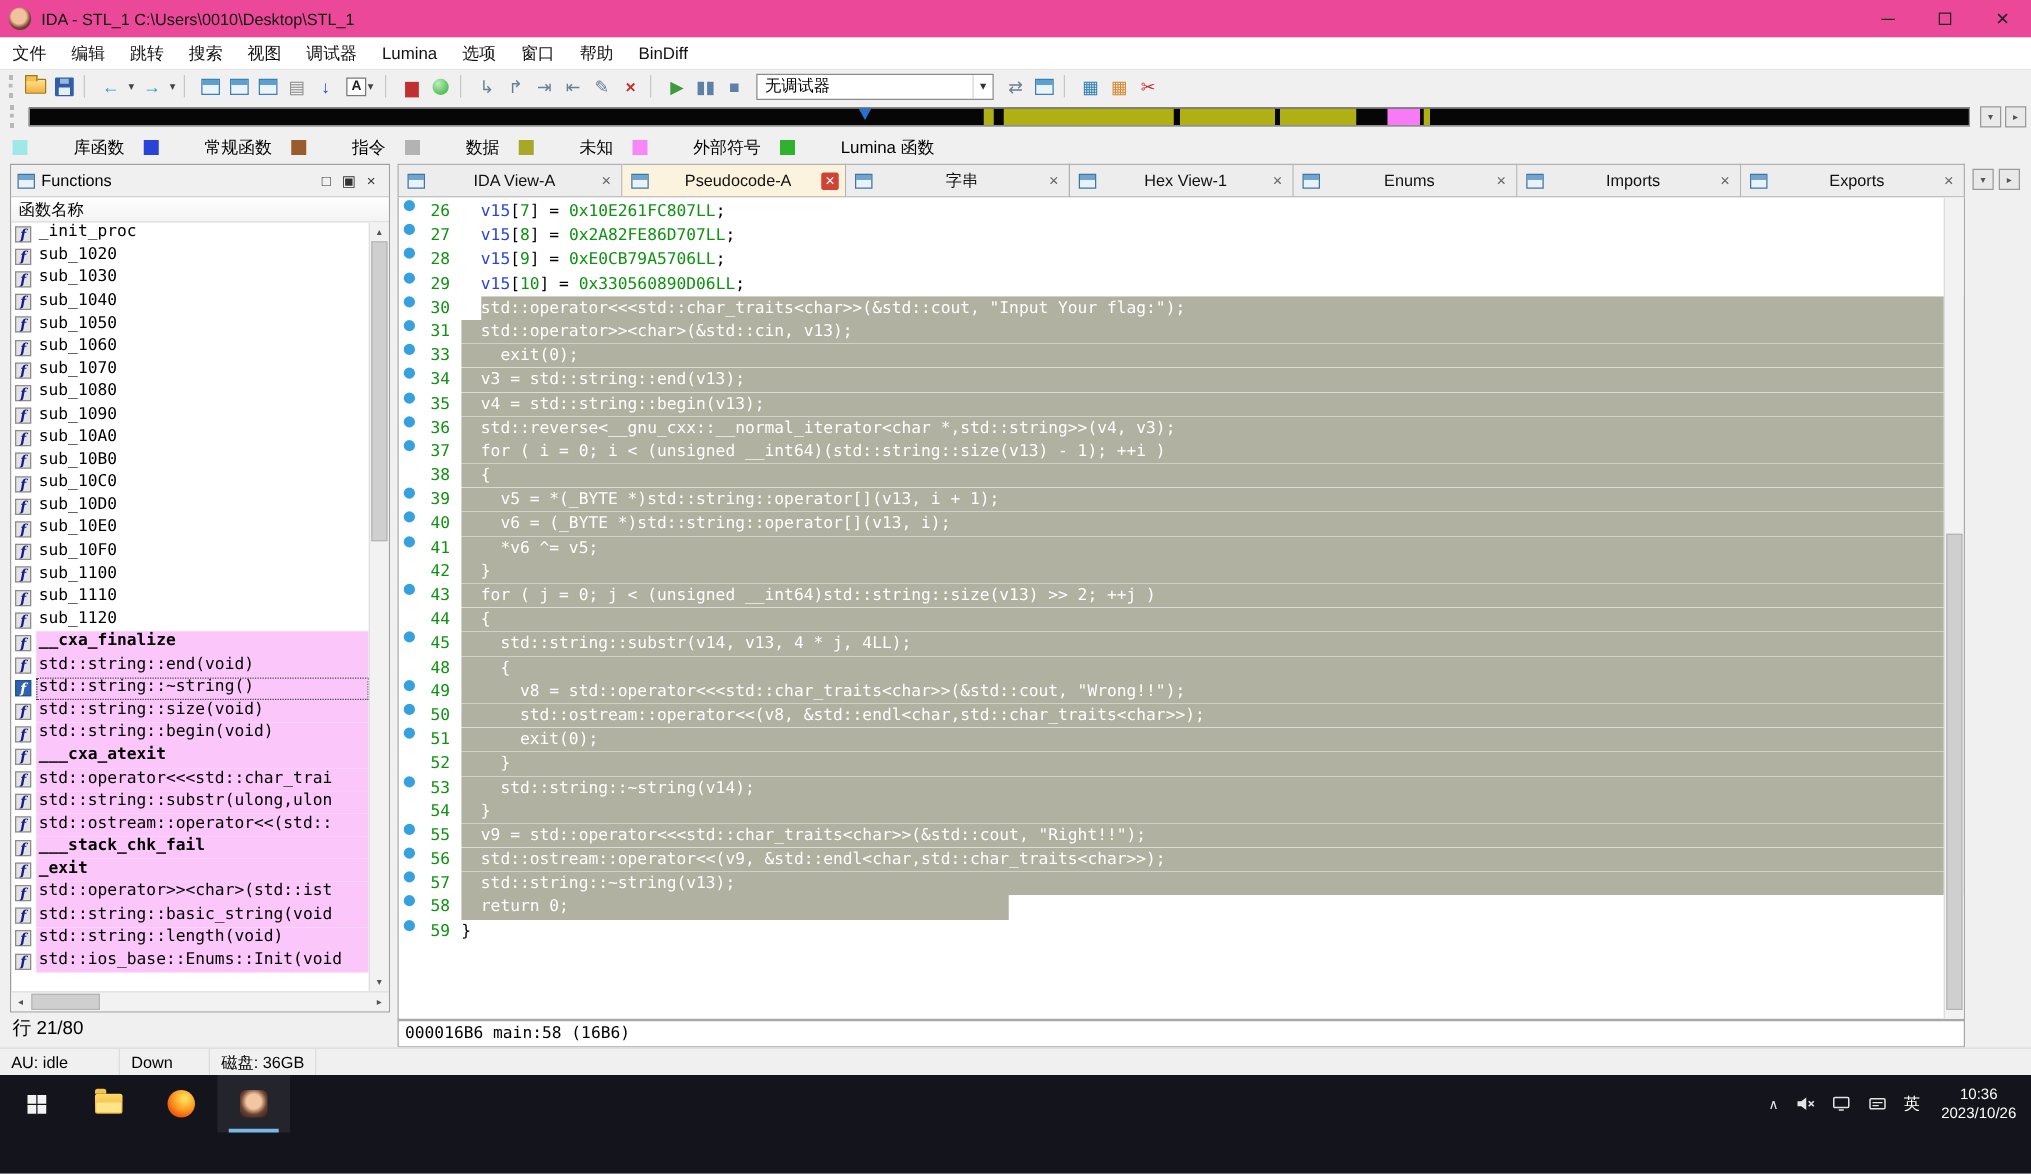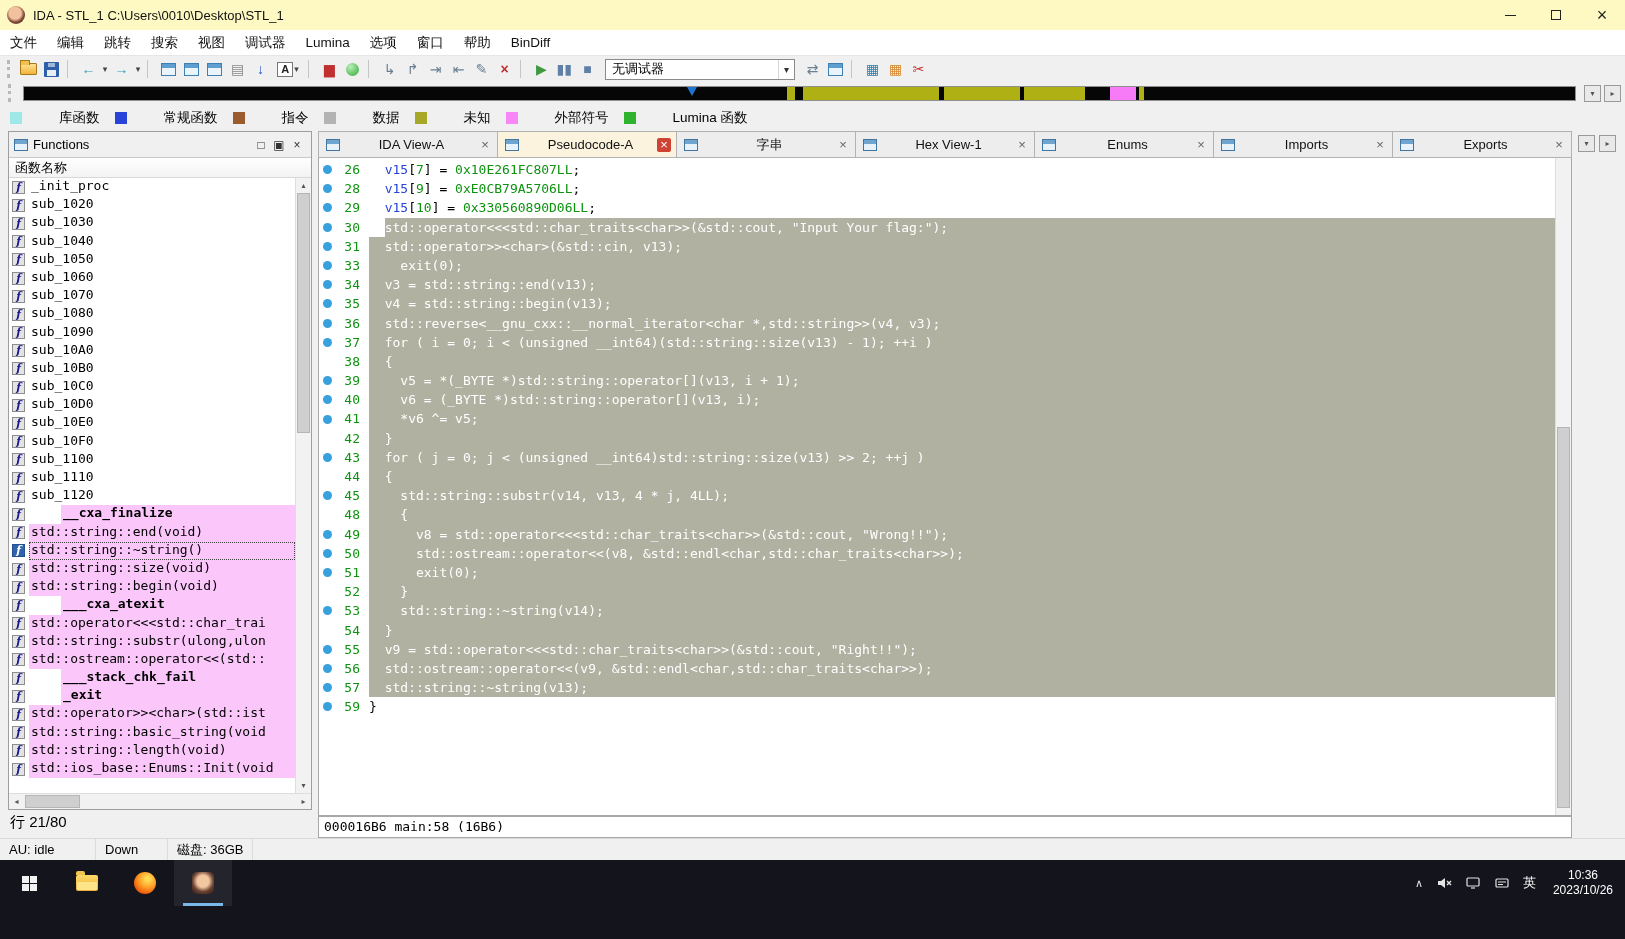--- a/index.html
+++ b/index.html
@@ -4,21 +4,21 @@
 <style>
   * { box-sizing: border-box; }
   html,body { margin:0; padding:0; }
   body {
     width:1625px; height:939px; position:relative; overflow:hidden;
     background:#F0F0F0; font-family:"Liberation Sans","DejaVu Sans",sans-serif;
     -webkit-font-smoothing:antialiased;
   }
 
   
-  #titlebar { position:absolute; top:0; left:0; right:0; height:30px; background:#fef9c3; display:flex; align-items:center; }
+  #titlebar { position:absolute; top:0; left:0; right:0; height:30px; background:#ec4899; display:flex; align-items:center; }
   #app-icon { width:18px; height:18px; margin-left:7px; border-radius:50%;
     background:radial-gradient(circle at 45% 40%, #F2C29E 0 40%, #7A4636 62%, #3A211A); }
   #title-text { margin-left:8px; font-size:13px; color:#111; }
   #caption { margin-left:auto; display:flex; height:100%; }
   .cap { width:46px; height:100%; display:flex; align-items:center; justify-content:center; color:#222; }
   .cap-min { width:11px; height:1px; background:#222; }
   .cap-max { width:10px; height:10px; border:1px solid #222; }
   .cap.close { font-size:18px; }
 
   
@@ -76,38 +76,38 @@
   .func-win-icon { width:14px; height:12px; background:linear-gradient(#6FA5CF 0 4px, #E8F2FA 4px); border:1px solid #41759F; margin-right:5px; }
   #func-title { font-size:13px; flex:1; color:#000; }
   .fbtn { width:18px; text-align:center; font-size:12px; color:#333; }
   #func-colheader { height:20px; background:linear-gradient(#FFFFFF,#F3F3F3); border-bottom:1px solid #D8D8D8; font-size:13px; padding-left:6px; line-height:19px; flex:none; color:#000; }
   #func-body { flex:1; display:flex; overflow:hidden; }
   #func-list { flex:1; overflow:hidden; }
   .frow { height:18.2px; display:flex; align-items:center; padding-left:3px; }
   .ficon { width:13px; height:13px; border:1px solid #8C8C8C; background:#E3E3E3; color:#1A1A8C; font:italic bold 11px "DejaVu Serif",serif; display:flex; align-items:center; justify-content:center; margin-right:4px; flex:none; }
   .fname { flex:1; height:18.2px; line-height:18.2px; font:13px "DejaVu Sans Mono",monospace; white-space:pre; overflow:hidden; padding-left:2px; color:#000; }
   .frow.lib .fname { background:#FBC7FB; }
-  .frow.b .fname { font-weight:bold;margin-left:32px; }
+  .frow.b .fname { font-weight:bold; }
   .frow.sel .ficon { background:#2F63B0; border-color:#24508F; color:#FFF; }
   .frow.sel .fname { outline:1px dotted #444; outline-offset:-1px; }
   #func-vscroll { width:16px; background:#F2F2F2; border-left:1px solid #DDD; display:flex; flex-direction:column; flex:none; }
   .sb-btn { height:15px; line-height:15px; text-align:center; font-size:8px; color:#555; flex:none; }
   .sb-btn.bottom { margin-top:auto; }
   .sb-thumb { margin:0 1px; height:240px; background:#CFCFCF; border:1px solid #B5B5B5; }
   #func-hscroll { height:16px; background:#F2F2F2; border-top:1px solid #DDD; display:flex; align-items:center; flex:none; }
   .sb-btn.h { width:15px; height:100%; line-height:16px; }
   .sb-hthumb { width:55px; height:13px; background:#CFCFCF; border:1px solid #B5B5B5; margin:0 1px; }
   .hspacer { flex:1; }
   #func-status { position:absolute; left:10px; top:813px; font-size:15px; color:#000; }
 
   
   #code-pane { position:absolute; left:318px; top:158px; width:1254px; height:658px; background:#FFF; border:1px solid #A8A8A8; border-top:none; overflow:hidden; }
   #code-lines { padding-top:2px; }
   .cl { display:flex; height:19.2px; }
-  .gut { width:50px; flex:none; display:flex; align-items:center; }
+  .gut { width:50px; flex:none; display:flex; align-items:flex-start; }
   .ldot { width:9px; height:9px; border-radius:50%; background:#36A1DE; margin-left:4px; flex:none; }
   .lnum { flex:1; text-align:right; padding-right:9px; font:13px "DejaVu Sans Mono",monospace; color:#0E9310; line-height:19.2px; }
   .codewrap { flex:1; font:13px "DejaVu Sans Mono",monospace; line-height:19.2px; white-space:pre; overflow:hidden; color:#000; }
   .tv { color:#2743D8; }
   .tn { color:#0E9310; }
   .selspan { display:inline-block; background:#B1B1A2; color:#FFF; }
   .selspan.full { min-width:100%; }
   .selspan.part { width:438px; }
   #code-vscroll { position:absolute; right:0; top:0; bottom:0; width:16px; background:#F2F2F2; border-left:1px solid #DCDCDC; }
   #code-vthumb { position:absolute; left:1px; right:1px; top:41%; height:58%; background:#CFCFCF; border:1px solid #B5B5B5; }
@@ -479,20 +479,27 @@
       <div class="cl">
         <div class="gut">
           <span class="ldot"></span>
           <span class="lnum">26</span>
         </div>
         <div class="codewrap"><span>  </span><span class="tv">v15</span><span>[</span><span class="tn">7</span><span>]</span><span> = </span><span class="tn">0x10E261FC807LL</span><span>;</span></div>
       </div>
       <div class="cl">
         <div class="gut">
           <span class="ldot"></span>
+          <span class="lnum">27</span>
+        </div>
+        <div class="codewrap"><span>  </span><span class="tv">v15</span><span>[</span><span class="tn">8</span><span>]</span><span> = </span><span class="tn">0x2A82FE86D707LL</span><span>;</span></div>
+      </div>
+      <div class="cl">
+        <div class="gut">
+          <span class="ldot"></span>
           <span class="lnum">28</span>
         </div>
         <div class="codewrap"><span>  </span><span class="tv">v15</span><span>[</span><span class="tn">9</span><span>]</span><span> = </span><span class="tn">0xE0CB79A5706LL</span><span>;</span></div>
       </div>
       <div class="cl">
         <div class="gut">
           <span class="ldot"></span>
           <span class="lnum">29</span>
         </div>
         <div class="codewrap"><span>  </span><span class="tv">v15</span><span>[</span><span class="tn">10</span><span>]</span><span> = </span><span class="tn">0x330560890D06LL</span><span>;</span></div>
@@ -658,20 +665,27 @@
           <span class="lnum">56</span>
         </div>
         <div class="codewrap"><span class="selspan full">  std::ostream::operator&lt;&lt;(v9, &amp;std::endl&lt;char,std::char_traits&lt;char&gt;&gt;);</span></div>
       </div>
       <div class="cl">
         <div class="gut">
           <span class="ldot"></span>
           <span class="lnum">57</span>
         </div>
         <div class="codewrap"><span class="selspan full">  std::string::~string(v13);</span></div>
+      </div>
+      <div class="cl">
+        <div class="gut">
+          <span class="ldot"></span>
+          <span class="lnum">58</span>
+        </div>
+        <div class="codewrap"><span class="selspan part">  return 0;</span></div>
       </div>
       <div class="cl">
         <div class="gut">
           <span class="ldot"></span>
           <span class="lnum">59</span>
         </div>
         <div class="codewrap"><span>}</span></div>
       </div>
     </div>
   <div id="code-vscroll">

